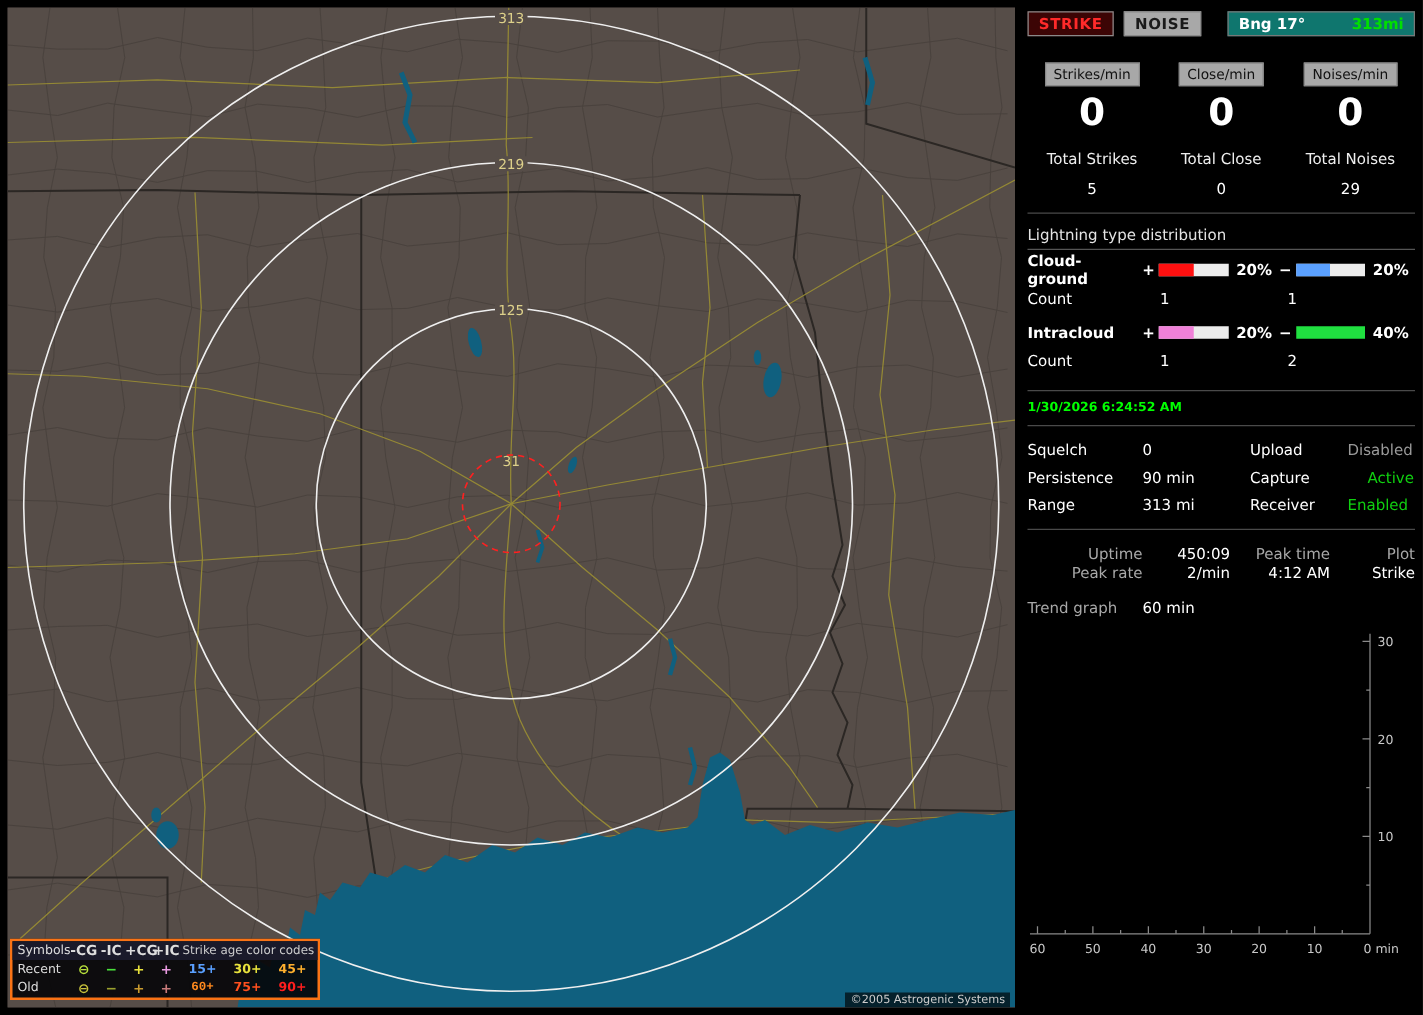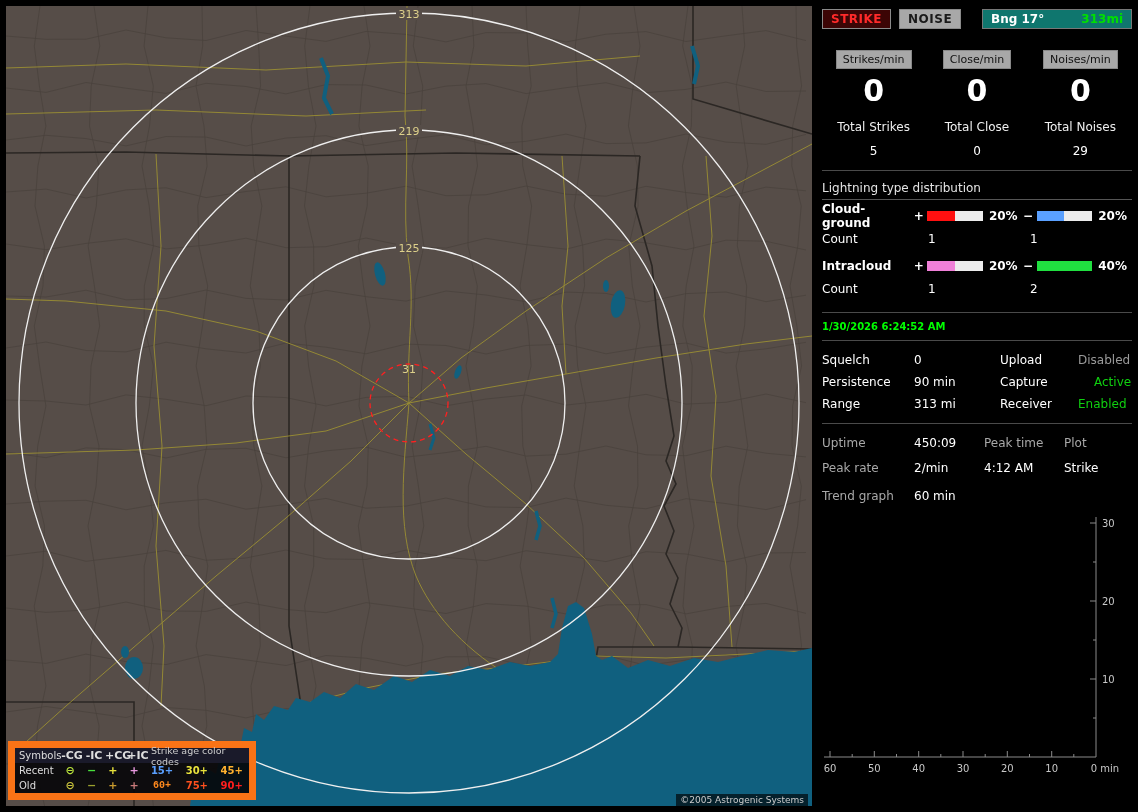--- a/index.html
+++ b/index.html
@@ -6,21 +6,21 @@
   html,body { width:1138px; height:812px; background:#000; overflow:hidden;
               font-family:"DejaVu Sans", sans-serif; }
   .app { position:relative; width:1138px; height:812px; background:#000; }
 
   
   .map { position:absolute; left:6px; top:6px; width:806px; height:800px;
          background:#564d48; overflow:hidden; }
   .map svg { display:block; }
 
   .legend { position:absolute; left:2px; bottom:6px; width:248px;
-            background:rgba(5,5,8,0.9); border:7px solid #f97316;
+            background:rgba(5,5,8,0.9); border:2px solid #f97316;
             font-size:10px; color:#ddd; }
   .lg-row { display:flex; align-items:center; height:15px; }
   .lg-head { background:#1a1a2a; }
   .lg-name { width:46px; padding-left:4px; }
   .lg-sym  { width:22px; text-align:center; font-weight:bold; font-size:11px; line-height:11px; }
   .lg-age  { width:36px; text-align:center; font-weight:bold; }
   .lg-agetitle { flex:1; font-size:9.5px; color:#ccc; text-align:left; padding-left:2px; }
 
   .copyright { position:absolute; right:4px; bottom:0; font-size:9px; color:#ccc;
                background:rgba(0,0,0,0.65); padding:1px 4px; }
@@ -56,21 +56,21 @@
   .pct { width:37px; font-weight:bold; padding-left:3px; }
   .count-line { display:flex; align-items:center; height:22px; }
   .count-label { width:106px; }
   .count-v1 { width:102px; }
 
   .timestamp { color:#00ff00; font-weight:bold; font-size:10px; padding:8px 0; }
 
   .status-grid { display:grid; grid-template-columns:92px 86px 78px auto;
                  row-gap:8px; margin-top:12px; }
   .stats-grid  { display:grid; grid-template-columns:92px 70px 80px auto;
-                 row-gap:11px; margin-top:12px; }
+                 row-gap:1px; margin-top:12px;text-align:right; }
   .gray  { color:#a8a8a8; }
   .trend-row { display:grid; grid-template-columns:92px auto; margin-top:14px; }
   .graph { margin-top:8px; }
   .axis  { stroke:#8a8a8a; stroke-width:1; }
   .ticklbl { fill:#c8c8c8; font-size:10px; }
 </style>
 </head>
 <body>
 
 <div class="app">

